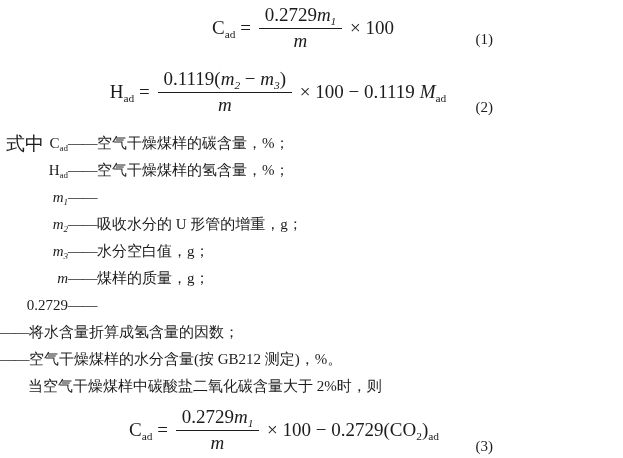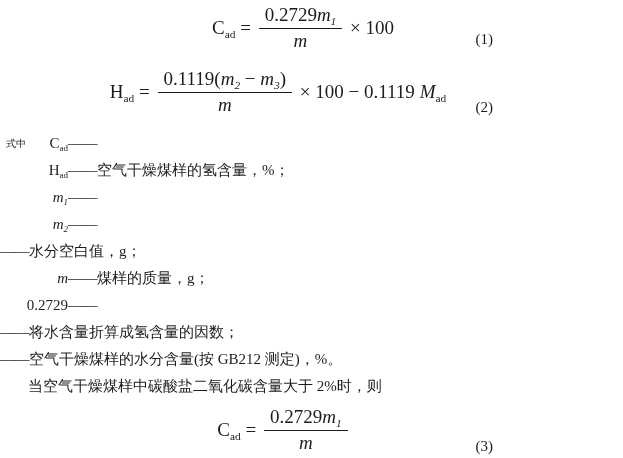--- a/index.html
+++ b/index.html
@@ -30,21 +30,21 @@
   .sg-rs, .sg-is { font-size: 0.6em; vertical-align: -0.32em; }
   .sg-is { font-style: italic; }
 
   
   .frac { display: inline-flex; flex-direction: column; align-items: center; margin: 0 3px; text-align: left; }
   .frac-num { padding: 0 6px 1px; border-bottom: 1.5px solid currentColor; }
   .frac-den { padding-top: 1px; }
 
   
   .defs { position: relative; margin-top: 8px; }
-  .where-label { position: absolute; left: 6px; top: 0; font-size: 10px; line-height: 27px; }
+  .where-label { position: absolute; left: 6px; top: 0; font-size: 19px; line-height: 27px; }
   .def-line { display: flex; align-items: baseline; height: 27px; line-height: 27px; font-size: 15px; }
   .def-term { flex: 0 0 68px; width: 68px; text-align: right; white-space: pre; }
   .def-dash { letter-spacing: -0.5px; }
   .def-desc { white-space: pre; }
 
   .para { height: 27px; line-height: 27px; font-size: 15px; padding-left: 28px; font-family: Liberation Serif, serif; }
 </style>
 </head>
 <body>
 
@@ -74,35 +74,38 @@
         <span class="eq-after"><span class="sg-r"> × 100 − 0.1119 </span><span class="sg-i">M</span><span class="sg-rs">ad</span></span>
       </div>
     <span class="eq-number">(2)</span>
   </div>
 
   <div class="defs">
     <span class="where-label">式中</span>
   <div class="def-line">
         <span class="def-term"><span class="sg-r">C</span><span class="sg-rs">ad</span></span>
         <span class="def-dash">——</span>
+        <span class="def-desc">空气干燥煤样的碳含量，%；</span>
       </div>
       <div class="def-line">
         <span class="def-term"><span class="sg-r">H</span><span class="sg-rs">ad</span></span>
         <span class="def-dash">——</span>
         <span class="def-desc">空气干燥煤样的氢含量，%；</span>
       </div>
       <div class="def-line">
         <span class="def-term"><span class="sg-i">m</span><span class="sg-is">1</span></span>
         <span class="def-dash">——</span>
       </div>
       <div class="def-line">
         <span class="def-term"><span class="sg-i">m</span><span class="sg-is">2</span></span>
         <span class="def-dash">——</span>
+        <span class="def-desc">吸收水分的 U 形管的增重，g；</span>
       </div>
       <div class="def-line">
+        <span class="def-term"><span class="sg-i">m</span><span class="sg-is">3</span></span>
         <span class="def-dash">——</span>
         <span class="def-desc">水分空白值，g；</span>
       </div>
       <div class="def-line">
         <span class="def-term"><span class="sg-i">m</span></span>
         <span class="def-dash">——</span>
         <span class="def-desc">煤样的质量，g；</span>
       </div>
       <div class="def-line">
         <span class="def-term"><span class="sg-r">0.2729</span></span>
@@ -121,17 +124,18 @@
   <div class="para">当空气干燥煤样中碳酸盐二氧化碳含量大于 2%时，则</div>
 
   <div class="eq-block" id="eq3-block">
     <div class="eq-formula">
         <span class="eq-lhs"><span class="sg-r">C</span><span class="sg-rs">ad</span></span>
         <span class="sg-r"> = </span>
         <span class="frac">
           <span class="frac-num"><span class="sg-r">0.2729</span><span class="sg-i">m</span><span class="sg-is">1</span></span>
           <span class="frac-den"><span class="sg-i">m</span></span>
         </span>
+        <span class="eq-after"><span class="sg-r"> × 100 − 0.2729(CO</span><span class="sg-rs">2</span><span class="sg-r">)</span><span class="sg-rs">ad</span></span>
       </div>
     <span class="eq-number">(3)</span>
   </div>
 
 </div>
 
 </body></html>

